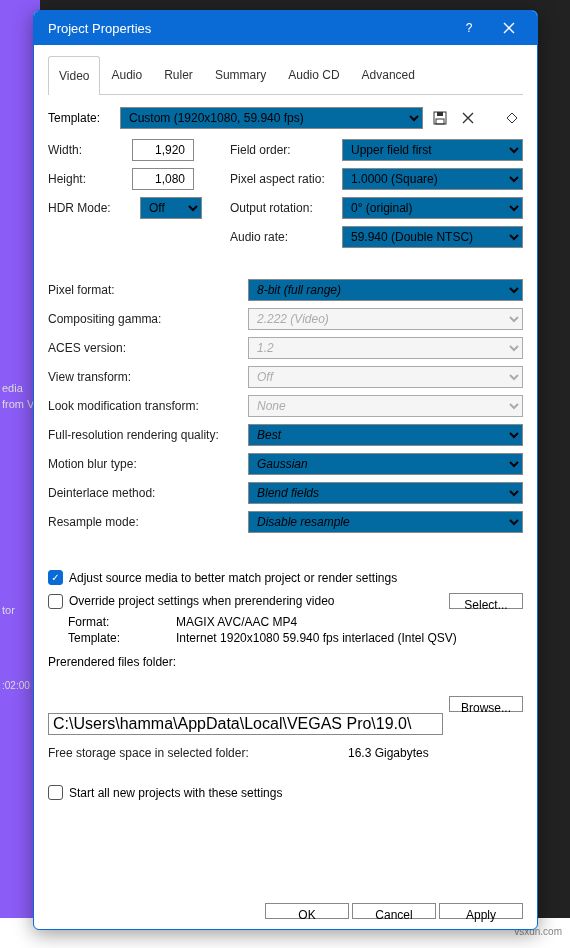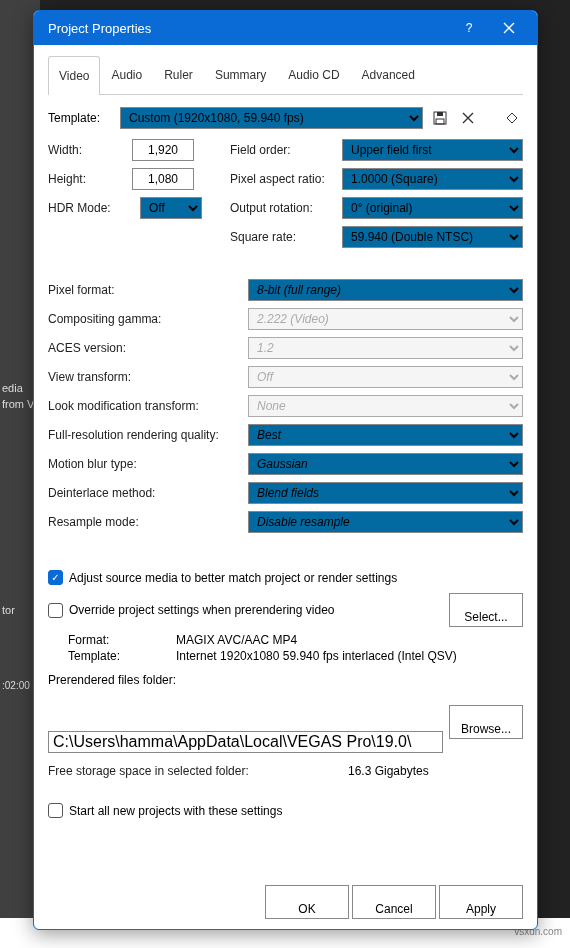--- a/index.html
+++ b/index.html
@@ -1,17 +1,17 @@
 <!DOCTYPE html>
 <html><head>
 <meta charset="utf-8">
 <style>
   * { box-sizing: border-box; margin: 0; padding: 0; font-family: "Segoe UI", Tahoma, sans-serif; font-size: 12px; }
   body { width: 570px; height: 948px; background: #222; position: relative; overflow: hidden; }
-  .bg-left { position: absolute; left: 0; top: 0; width: 40px; height: 948px; background: #404040; color: #ccc; }
+  .bg-left { position: absolute; left: 0; top: 0; width: 40px; height: 948px; background: #8b5cf6; color: #ccc; }
   .bg-left .lbl { writing-mode: horizontal-tb; color: #ddd; font-size: 11px; padding: 2px; }
   .bg-bottom { position: absolute; left: 0; bottom: 0; width: 570px; height: 30px; background: #ffffff; color: #888; font-size: 10px; text-align: right; padding: 8px; }
   .dialog {
     position: absolute; left: 33px; top: 10px; width: 505px; height: 920px;
     background: #fff; border: 1px solid #0a6bd6; border-radius: 6px;
     display: flex; flex-direction: column; box-shadow: 0 4px 20px rgba(0,0,0,.4);
   }
   .titlebar {
     background: #0a6bd6; color: #fff; height: 34px;
     display: flex; align-items: center; padding: 0 8px 0 14px;
@@ -26,37 +26,37 @@
   .section { margin-bottom: 14px; }
   .row { display: flex; align-items: center; margin-bottom: 7px; min-height: 22px; }
   .row label { font-size: 12px; color: #222; }
   .toprow { display: flex; align-items: center; gap: 6px; margin-bottom: 10px; }
   .toprow label { width: 66px; }
   .toprow .select-wide { flex: 1; }
   .iconbtn { width: 22px; height: 22px; display: flex; align-items: center; justify-content: center; border: 1px solid transparent; cursor: pointer; }
   .twocol { display: flex; gap: 12px; }
   .coll { width: 170px; display: flex; align-items: center; gap: 20px; }
   .coll label { width: 64px; }
-  .coll input { width: 62px; height: 22px; border: 1px solid #888; padding: 2px 15px; text-align: right; }
+  .coll input { width: 62px; height: 22px; border: 1px solid #888; padding: 2px 8px; text-align: right; }
   .colr { flex: 1; display: flex; align-items: center; }
   .colr label { width: 112px; }
   .select, select { height: 22px; border: 1px solid #888; background: #0369a1; padding: 1px 4px; font-size: 12px; width: 100%; }
   select:disabled { background: #f2f2f2; color: #888; }
   .colr .select, .colr select { flex: 1; }
   .formgrid .row label:first-child { width: 200px; }
   .formgrid .row .sel { flex: 1; font-style: italic; }
   .cb-row { display: flex; align-items: center; gap: 6px; margin-bottom: 8px; }
   .cb { width: 15px; height: 15px; border: 1.5px solid #555; border-radius: 3px; display: inline-flex; align-items: center; justify-content: center; cursor: pointer; }
   .cb.checked { background: #0a6bd6; border-color: #0a6bd6; color: #fff; }
   .cb.checked::after { content: "✓"; font-size: 10px; line-height: 1; }
   .indent { margin-left: 20px; }
   .kvrow { display: flex; margin-bottom: 2px; }
   .kvrow .k { width: 108px; }
   .kvrow .v { flex: 1; }
-  .btn { min-width: 74px; height: 24px; border: 1px solid #888; background: #fff; cursor: pointer; padding: 16px 10px; }
+  .btn { min-width: 74px; height: 16px; border: 1px solid #888; background: #fff; cursor: pointer; padding: 4px 10px; }
   .footer { display: flex; justify-content: flex-end; gap: 3px; padding: 10px 14px; border-top: 0; }
   .path-input { flex: 1; height: 22px; border: 1px solid #888; padding: 2px 4px; font-size: 16px; margin-top: 40px; }
   .spacer { flex: 1; }
   .small select { width: 60px; }
   .override-row { display: flex; align-items: center; gap: 6px; }
 </style>
 </head>
 <body>
 
 <div class="bg-left">
@@ -143,21 +143,21 @@
           <select style="width:62px"><option>Off</option></select>
         </div>
         <div class="colr">
           <label>Output rotation:</label>
           <select><option>0° (original)</option></select>
         </div>
       </div>
       <div class="twocol row">
         <div class="coll"></div>
         <div class="colr">
-          <label>Square rate:</label>
+          <label>Audio rate:</label>
           <select><option>59.940 (Double NTSC)</option></select>
         </div>
       </div>
     </div>
 
     <div class="section formgrid" style="margin-top:10px">
       <div class="row">
         <label>Pixel format:</label>
         <select class="sel"><option>8-bit (full range)</option></select>
       </div>

